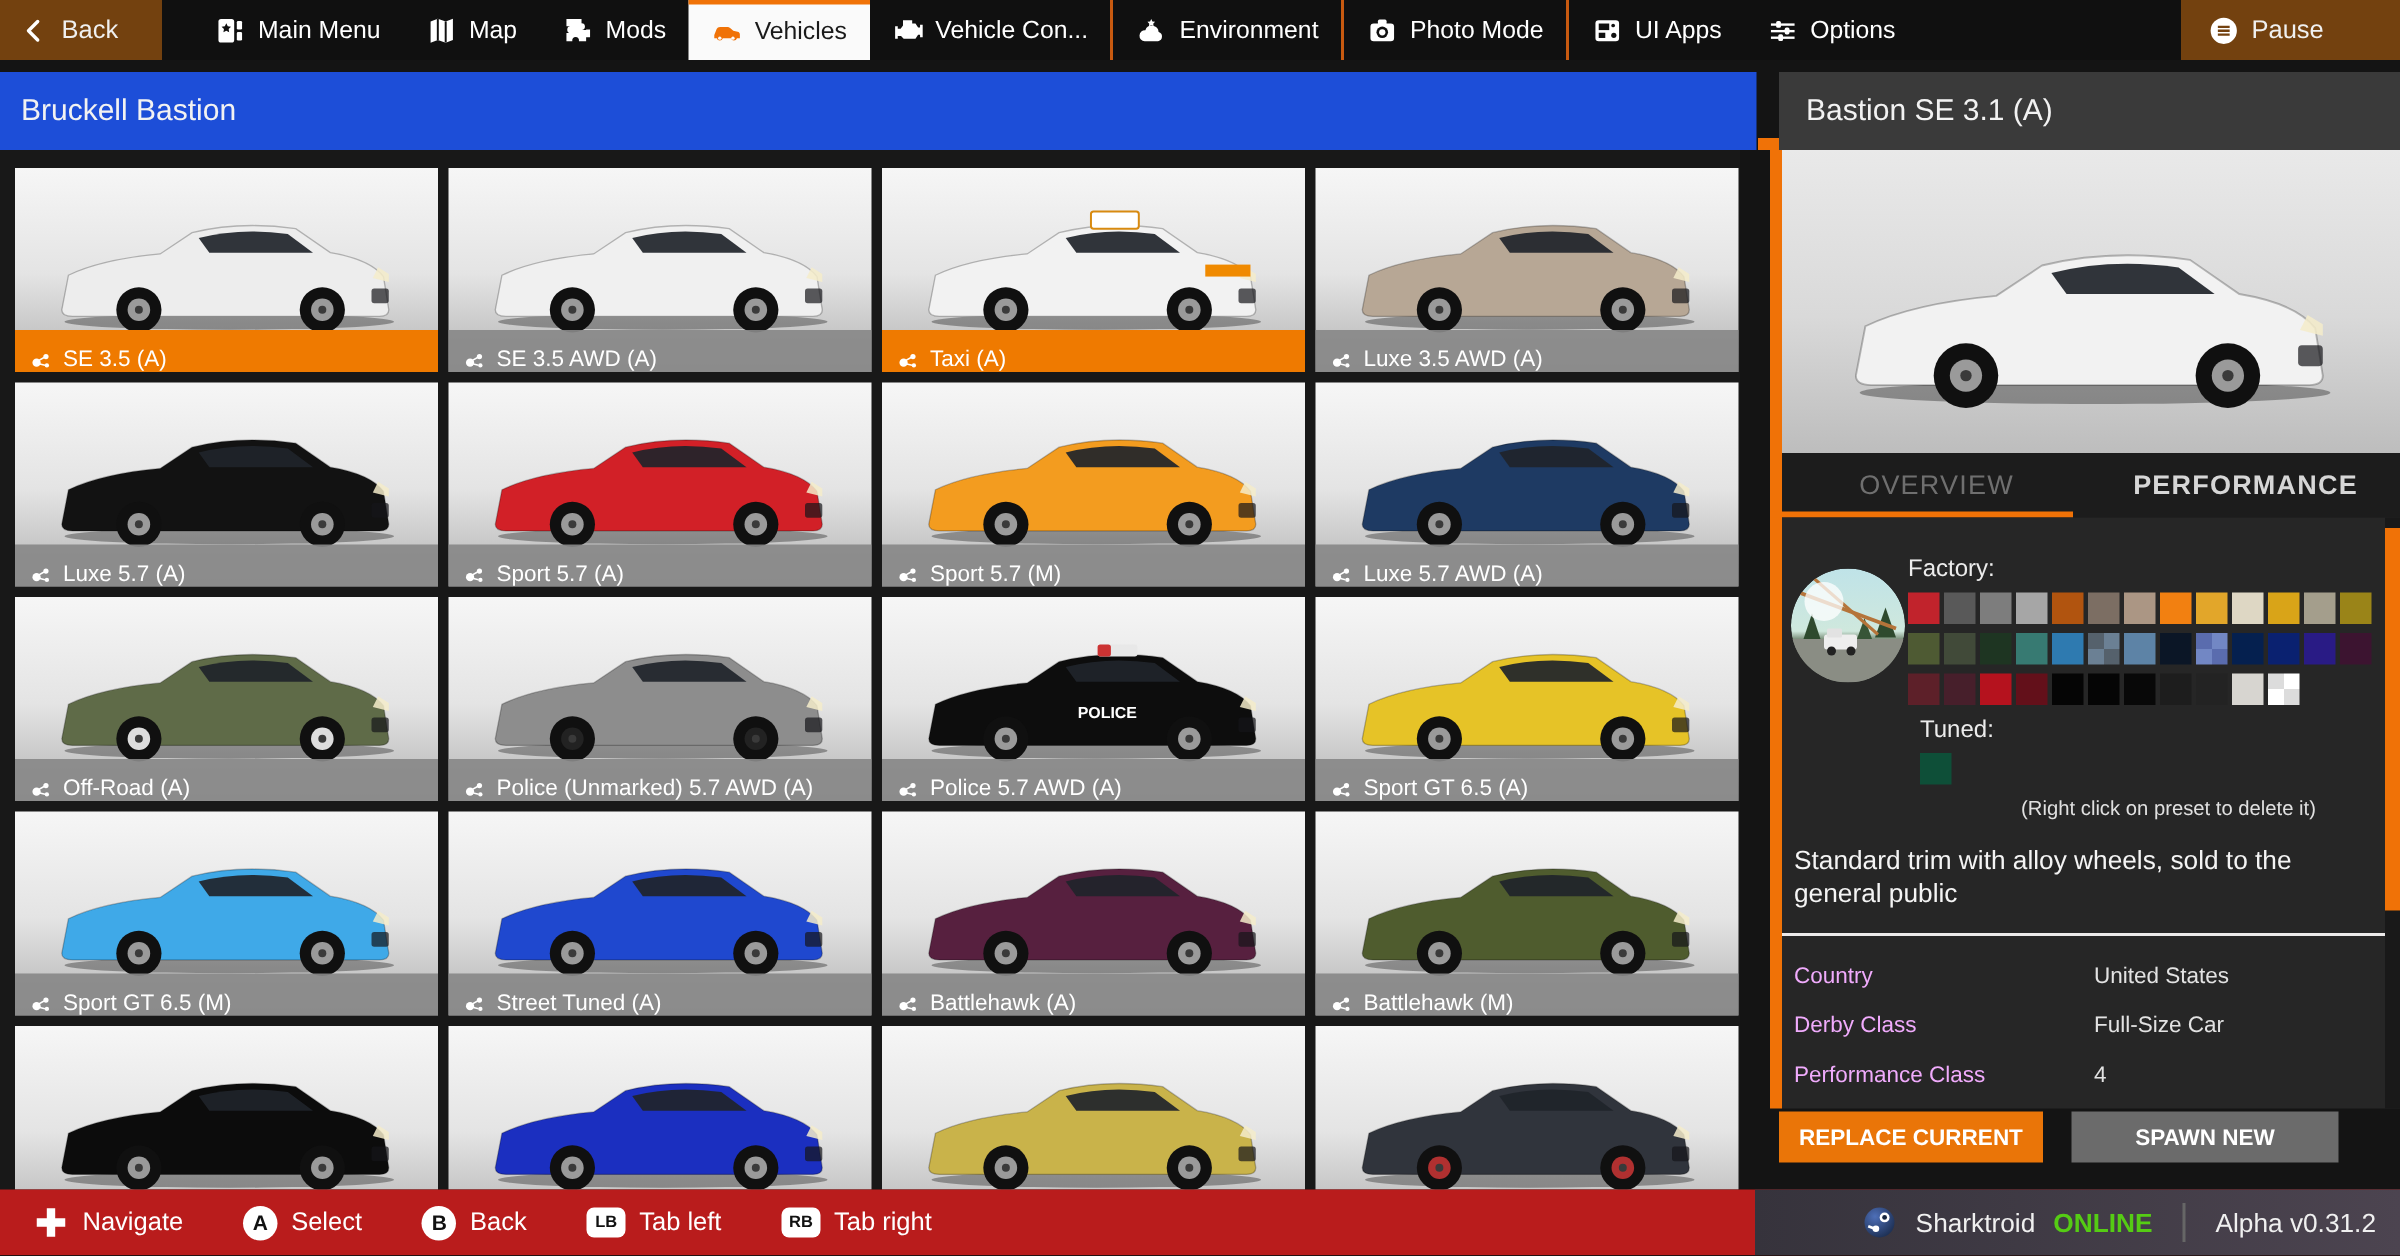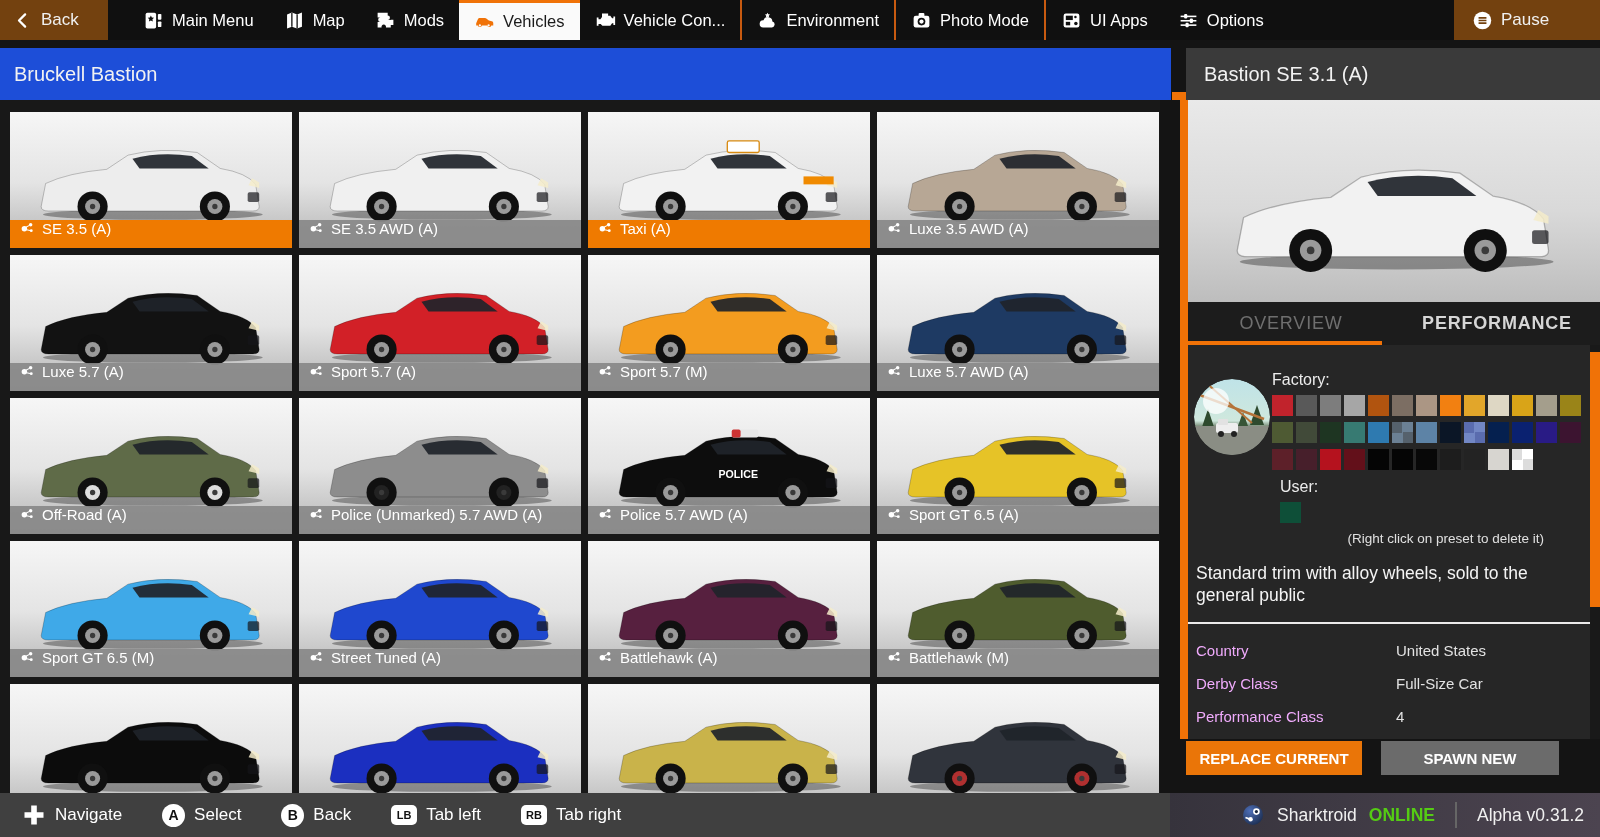--- a/index.html
+++ b/index.html
@@ -19,21 +19,21 @@
   
   #title-left{position:absolute;left:0;top:48px;width:1171px;height:52px;background:#1d4ed8;display:flex;align-items:center;padding-left:14px;box-sizing:border-box;font-size:20px;color:#f2f2f2;}
   #panel-header{position:absolute;left:1186px;top:48px;width:414px;height:52px;background:#3a3a3a;display:flex;align-items:center;padding-left:18px;box-sizing:border-box;font-size:20px;color:#f2f2f2;}
   #orange-notch{position:absolute;left:1172px;top:92px;width:14px;height:8px;background:#f07207;}
   
   #grid{position:absolute;left:0;top:100px;width:1160px;height:693px;overflow:hidden;background:#181818;
         display:grid;grid-template-columns:repeat(4,282px);grid-auto-rows:136px;gap:7px;padding:12px 0 0 10px;box-sizing:border-box;}
   .card{position:relative;background:linear-gradient(180deg,#f6f6f6 0%,#e4e4e4 52%,#b3b3b3 100%);overflow:hidden;cursor:pointer;}
   .card svg.car{position:absolute;left:6%;bottom:24px;width:88%;height:auto;}
   .card .label{position:absolute;left:0;bottom:0;width:100%;height:28px;background:rgba(136,136,136,.92);
-        display:flex;align-items:flex-start;gap:7px;padding-left:10px;box-sizing:border-box;font-size:15px;color:#fff;}
+        display:flex;align-items:flex-end;gap:7px;padding-left:10px;box-sizing:border-box;font-size:15px;color:#fff;}
   .card.selected .label{background:#ef7a00;}
   .cicon{width:15px;height:15px;flex:0 0 auto;}
   .cicon svg{width:100%;height:100%;display:block;}
   
   #preview{position:absolute;left:1188px;top:100px;width:412px;height:202px;background:linear-gradient(180deg,#e9e9e9 0%,#d9d9d9 55%,#bdbdbd 100%);overflow:hidden;}
   #preview svg.car{position:absolute;left:7%;bottom:26px;width:86%;}
   #accent{position:absolute;left:1180px;top:100px;width:8px;height:639px;background:#f07207;}
   #tabs{position:absolute;left:1188px;top:302px;width:412px;height:43px;background:#1c1c1c;display:flex;}
   .tab{flex:1;display:flex;align-items:center;justify-content:center;font-size:18px;letter-spacing:.8px;cursor:pointer;position:relative;}
   .tab.active{color:#6f6f6f;}
@@ -54,21 +54,21 @@
   .spec-row{display:flex;height:33px;align-items:center;font-size:15px;}
   .spec-row .k{width:200px;font-weight:normal;color:#f0abfc;}
   .spec-row .v{color:#e2e2e2;}
   #vscroll{position:absolute;right:0;top:0;width:10px;height:394px;background:#191919;}
   #vthumb{position:absolute;right:0;top:7px;width:10px;height:255px;background:#f07207;cursor:pointer;}
   #actions{position:absolute;left:1186px;top:741px;width:414px;height:34px;display:flex;gap:19px;}
   .btn{height:34px;display:flex;align-items:center;justify-content:center;font-size:15px;font-weight:bold;color:#fff;cursor:pointer;}
   #btn-spawn{width:178px;background:#6b6b6b;}
   #btn-replace{width:176px;background:#ea7508;}
   
-  #footer{position:absolute;left:0;top:793px;width:1600px;height:44px;background:#404040;display:flex;align-items:center;}
+  #footer{position:absolute;left:0;top:793px;width:1600px;height:44px;background:#b91c1c;display:flex;align-items:center;}
   #footer-right-bg{position:absolute;left:1170px;top:0;width:430px;height:44px;background:linear-gradient(90deg,#36333c,#4c4450);}
   .hints{display:flex;align-items:center;gap:40px;padding-left:22px;position:relative;}
   .hintc{display:flex;align-items:center;gap:9px;font-size:17px;color:#fff;}
   .gicon{width:24px;height:24px;display:inline-flex;align-items:center;justify-content:center;flex:0 0 auto;}
   .gicon svg{width:100%;height:100%;display:block;}
   .gbtn-circle{width:23px;height:23px;border-radius:50%;background:#fff;color:#111;font-weight:bold;font-size:14px;display:flex;align-items:center;justify-content:center;}
   .gbtn-rect{width:26px;height:20px;border-radius:5px;background:#fff;color:#111;font-weight:bold;font-size:11px;display:flex;align-items:center;justify-content:center;}
   #footer-right{position:absolute;right:16px;top:793px;height:44px;display:flex;align-items:center;gap:12px;font-size:17.5px;}
   .online{font-weight:bold;}
   .fdiv{width:2px;height:26px;background:#666;margin:0 8px;}
@@ -777,21 +777,21 @@
               <div class="sw" style="background: rgb(8, 8, 8);"></div>
               <div class="sw" style="background: rgb(29, 29, 29);"></div>
               <div class="sw" style="background: rgb(35, 35, 35);"></div>
               <div class="sw" style="background: rgb(215, 213, 208);"></div>
               <div class="sw" style="background: conic-gradient(rgb(255, 255, 255) 0deg, rgb(255, 255, 255) 25%, rgb(220, 220, 220) 0deg, rgb(220, 220, 220) 50%, rgb(255, 255, 255) 0deg, rgb(255, 255, 255) 75%, rgb(220, 220, 220) 0deg);"></div>
             </div>
           </div>
       </div>
     </div>
     <div class="user">
-      <div class="flabel">User:</div>
+      <div class="flabel">Tuned:</div>
       <div class="swrow" id="user-row">
           <div class="sw" style="background: rgb(14, 79, 56);"></div>
         </div>
     </div>
     <div class="hint">(Right click on preset to delete it)</div>
     <div class="desc">Standard trim with alloy wheels, sold to the general public</div>
     <div class="sep"></div>
     <div class="specs" id="specs">
         <div class="spec-row">
           <div class="k">Country</div>

